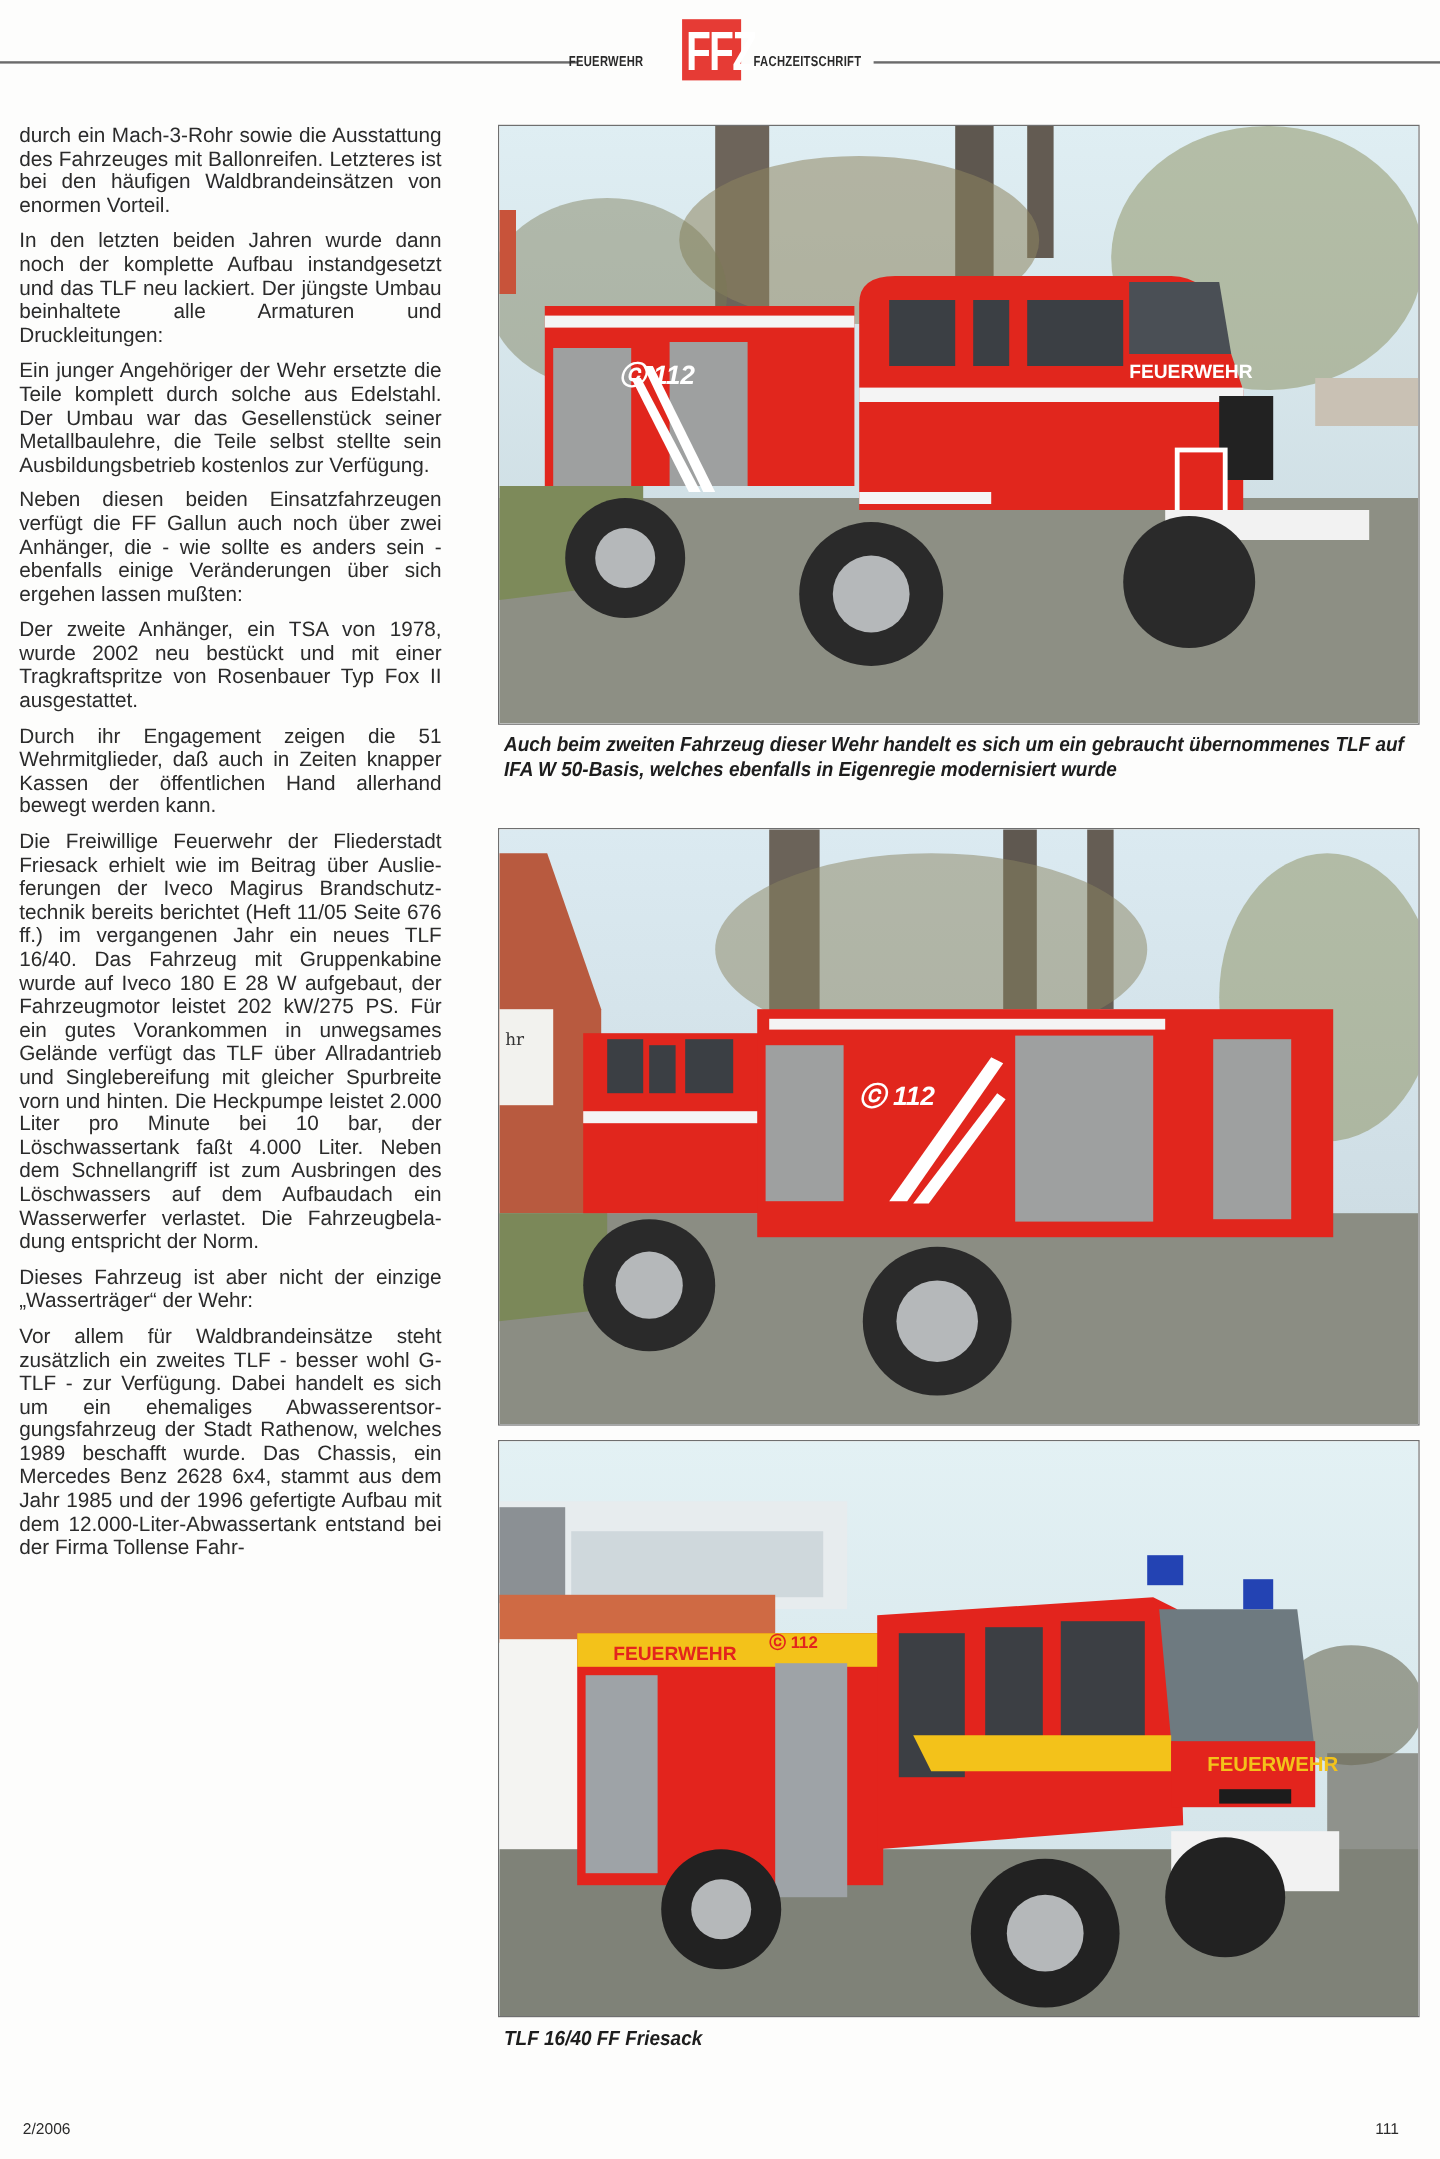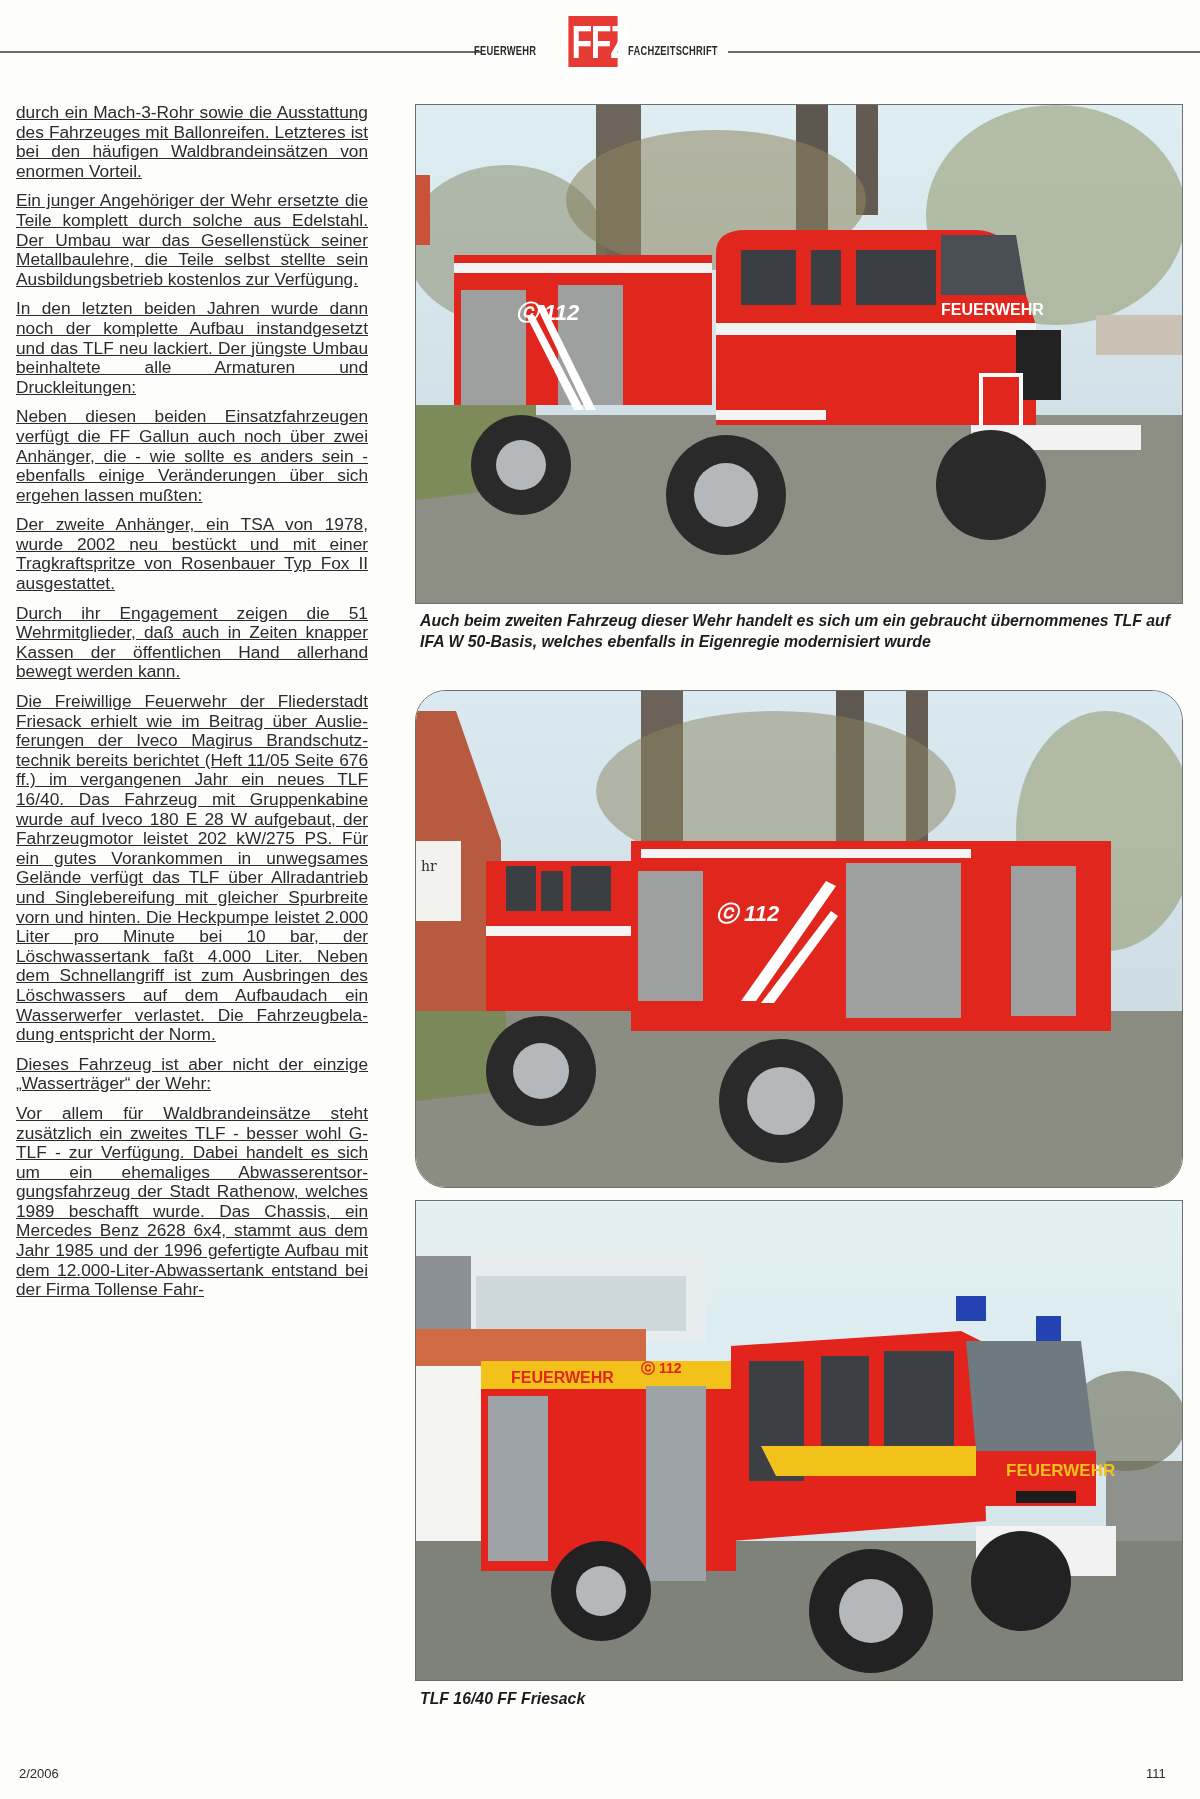--- a/index.html
+++ b/index.html
@@ -25,33 +25,33 @@
     text-align: center; letter-spacing: -2px; font-family: "Liberation Sans", sans-serif;
     transform: scaleX(0.82); transform-origin: center;
   }
   .logo span { display: inline-block; transform: scaleX(0.9); }
 
   
   .col {
     position: absolute; left: 16px; top: 103px; width: 364px;
     font-size: 17.3px; line-height: 19.6px; text-align: justify; hyphens: manual;
   }
-  .col p { margin: 0 12px 10px 0; text-decoration: underline; }
+  .col p { margin: 0 12px 10px 0; }
   .col h2 {
     margin: 12px 0 14px 0; font-size: 23.5px; line-height: 28px; font-weight: bold; color: #2b2b4a;
     text-align: left;
   }
 
   
   .photo {
     position: absolute; left: 415px; width: 766px; border: 1.5px solid #6f6f6f; overflow: hidden;
   }
   .photo svg { display: block; width: 100%; height: 100%; }
   .p1 { top: 104px; height: 498px; }
-  .p2 { top: 690px; height: 496px; border-radius: 31px; }
+  .p2 { top: 690px; height: 496px; }
   .p3 { top: 1200px; height: 479px; }
 
   .caption {
     position: absolute; left: 420px; width: 760px;
     font-family: "Liberation Sans", sans-serif; font-weight: bold; font-style: italic;
     font-size: 17px; line-height: 21px; color: #1d1d1d; transform: scaleX(0.93); transform-origin: left top;
     width: 818px;
   }
   .cap1 { top: 610px; }
   .cap2 { top: 1688px; }
@@ -66,22 +66,22 @@
 <div class="masthead">
   <div class="mast-rule left"></div>
   <span class="mast-word left">FEUERWEHR</span>
   <div class="logo"><span>FFZ</span></div>
   <span class="mast-word right">FACHZEITSCHRIFT</span>
   <div class="mast-rule right"></div>
 </div>
 
 <div class="col">
   <p>durch ein Mach-3-Rohr sowie die Aus­stattung des Fahrzeuges mit Ballonreifen. Letzteres ist bei den häufigen Waldbrand­einsätzen von enormen Vorteil.</p>
+  <p>In den letzten beiden Jahren wurde dann noch der komplette Aufbau instandge­setzt und das TLF neu lackiert. Der jüng­ste Umbau beinhaltete alle Armaturen und Druckleitungen:</p>
   <p>Ein junger Angehöriger der Wehr ersetzte die Teile komplett durch solche aus Edel­stahl. Der Umbau war das Gesellenstück seiner Metallbaulehre, die Teile selbst stellte sein Ausbildungsbetrieb kostenlos zur Verfügung.</p>
-  <p>In den letzten beiden Jahren wurde dann noch der komplette Aufbau instandge­setzt und das TLF neu lackiert. Der jüng­ste Umbau beinhaltete alle Armaturen und Druckleitungen:</p>
   <p>Neben diesen beiden Einsatzfahrzeugen verfügt die FF Gallun auch noch über zwei Anhänger, die - wie sollte es anders sein - ebenfalls einige Veränderungen über sich ergehen lassen mußten:</p>
   <p>Der zweite Anhänger, ein TSA von 1978, wurde 2002 neu bestückt und mit einer Tragkraftspritze von Rosenbauer Typ Fox II ausgestattet.</p>
   <p>Durch ihr Engagement zeigen die 51 Wehrmitglieder, daß auch in Zeiten knap­per Kassen der öffentlichen Hand aller­hand bewegt werden kann.</p>
   <p>Die Freiwillige Feuerwehr der Fliederstadt Friesack erhielt wie im Beitrag über Auslie­ferungen der Iveco Magirus Brandschutz­technik bereits berichtet (Heft 11/05 Seite 676 ff.) im vergangenen Jahr ein neues TLF 16/40. Das Fahrzeug mit Gruppenkabine wurde auf Iveco 180 E 28 W aufgebaut, der Fahrzeugmotor leistet 202 kW/275 PS. Für ein gutes Vorankommen in unwegsames Gelände verfügt das TLF über Allradantrieb und Singlebereifung mit gleicher Spur­breite vorn und hinten. Die Heckpumpe leistet 2.000 Liter pro Minute bei 10 bar, der Löschwassertank faßt 4.000 Liter. Neben dem Schnellangriff ist zum Ausbringen des Löschwassers auf dem Aufbaudach ein Wasserwerfer verlastet. Die Fahrzeugbela­dung entspricht der Norm.</p>
   <p>Dieses Fahrzeug ist aber nicht der einzige „Wasserträger“ der Wehr:</p>
   <p>Vor allem für Waldbrandeinsätze steht zusätzlich ein zweites TLF - besser wohl G-TLF - zur Verfügung. Dabei handelt es sich um ein ehemaliges Abwasserentsor­gungsfahrzeug der Stadt Rathenow, wel­ches 1989 beschafft wurde. Das Chassis, ein Mercedes Benz 2628 6x4, stammt aus dem Jahr 1985 und der 1996 gefertigte Aufbau mit dem 12.000-Liter-Abwasser­tank entstand bei der Firma Tollense Fahr-</p>
 </div>
 
 <div class="photo p1">
   <svg viewBox="0 0 766 498" preserveAspectRatio="none">

